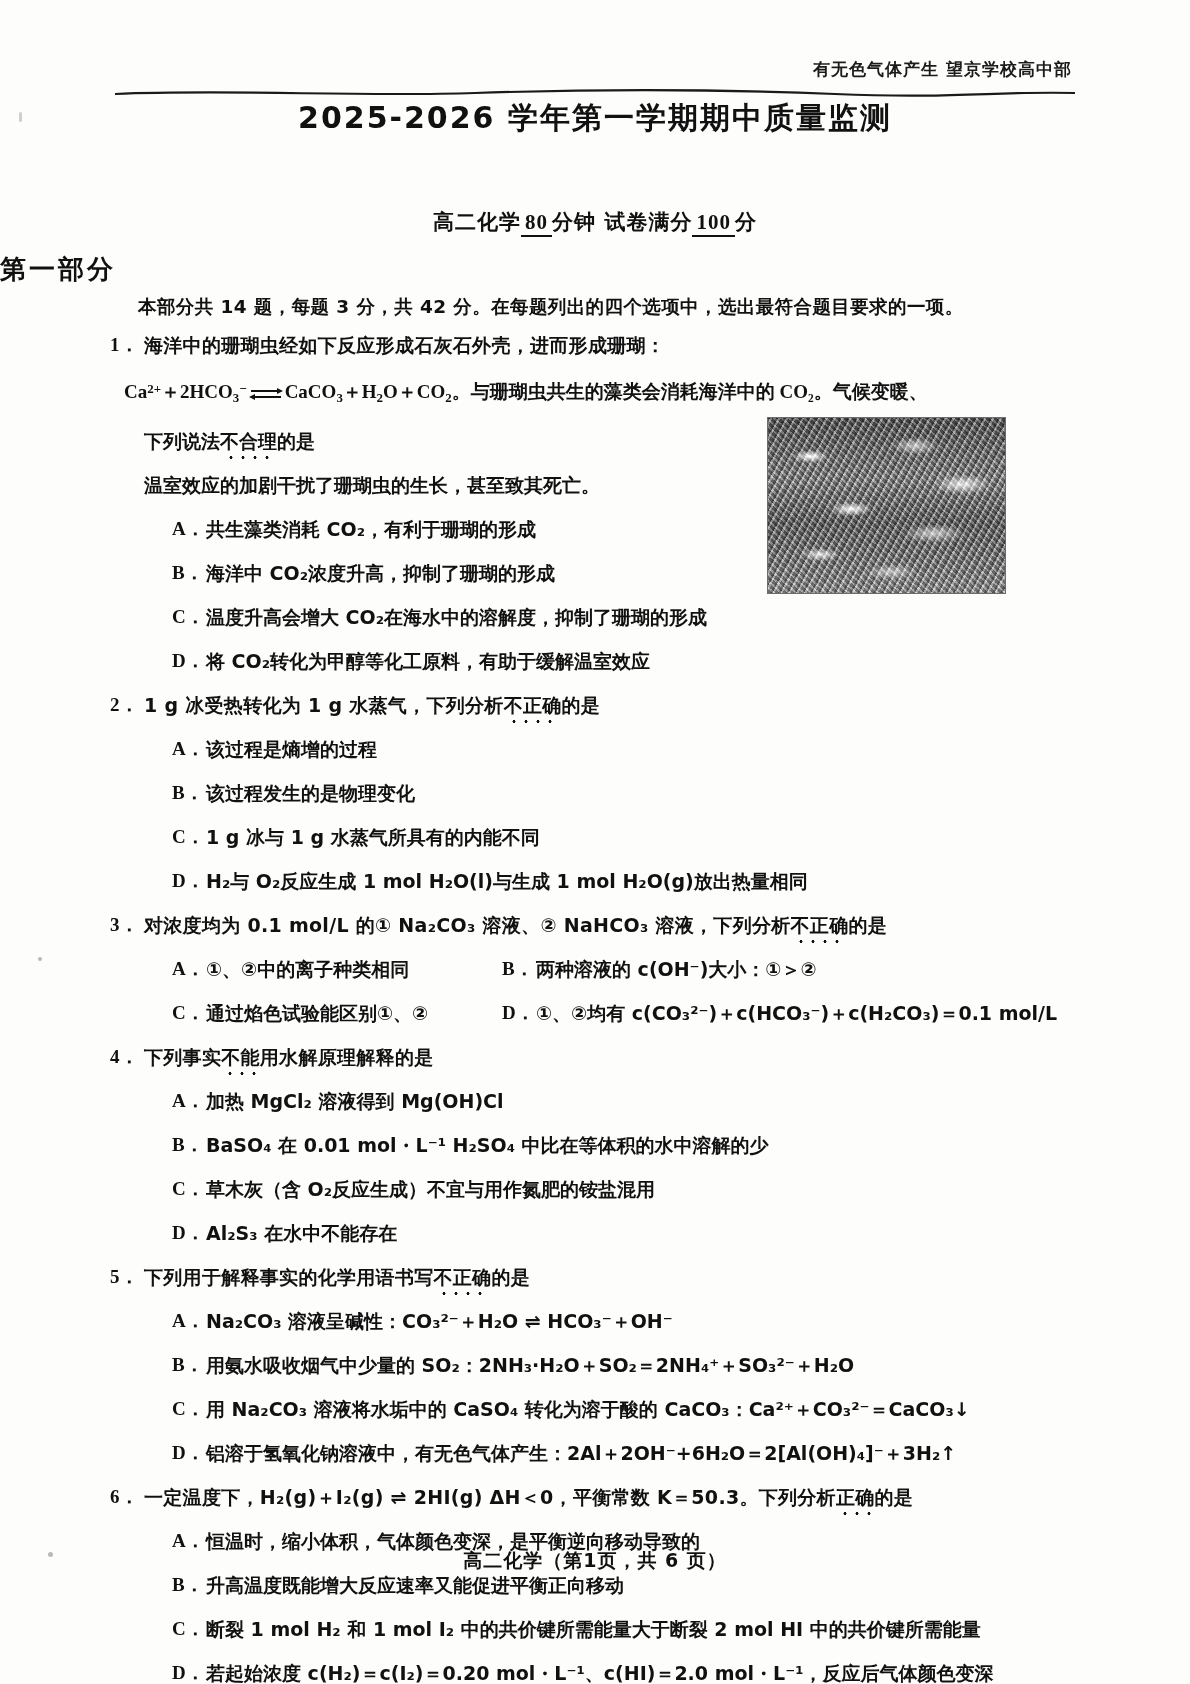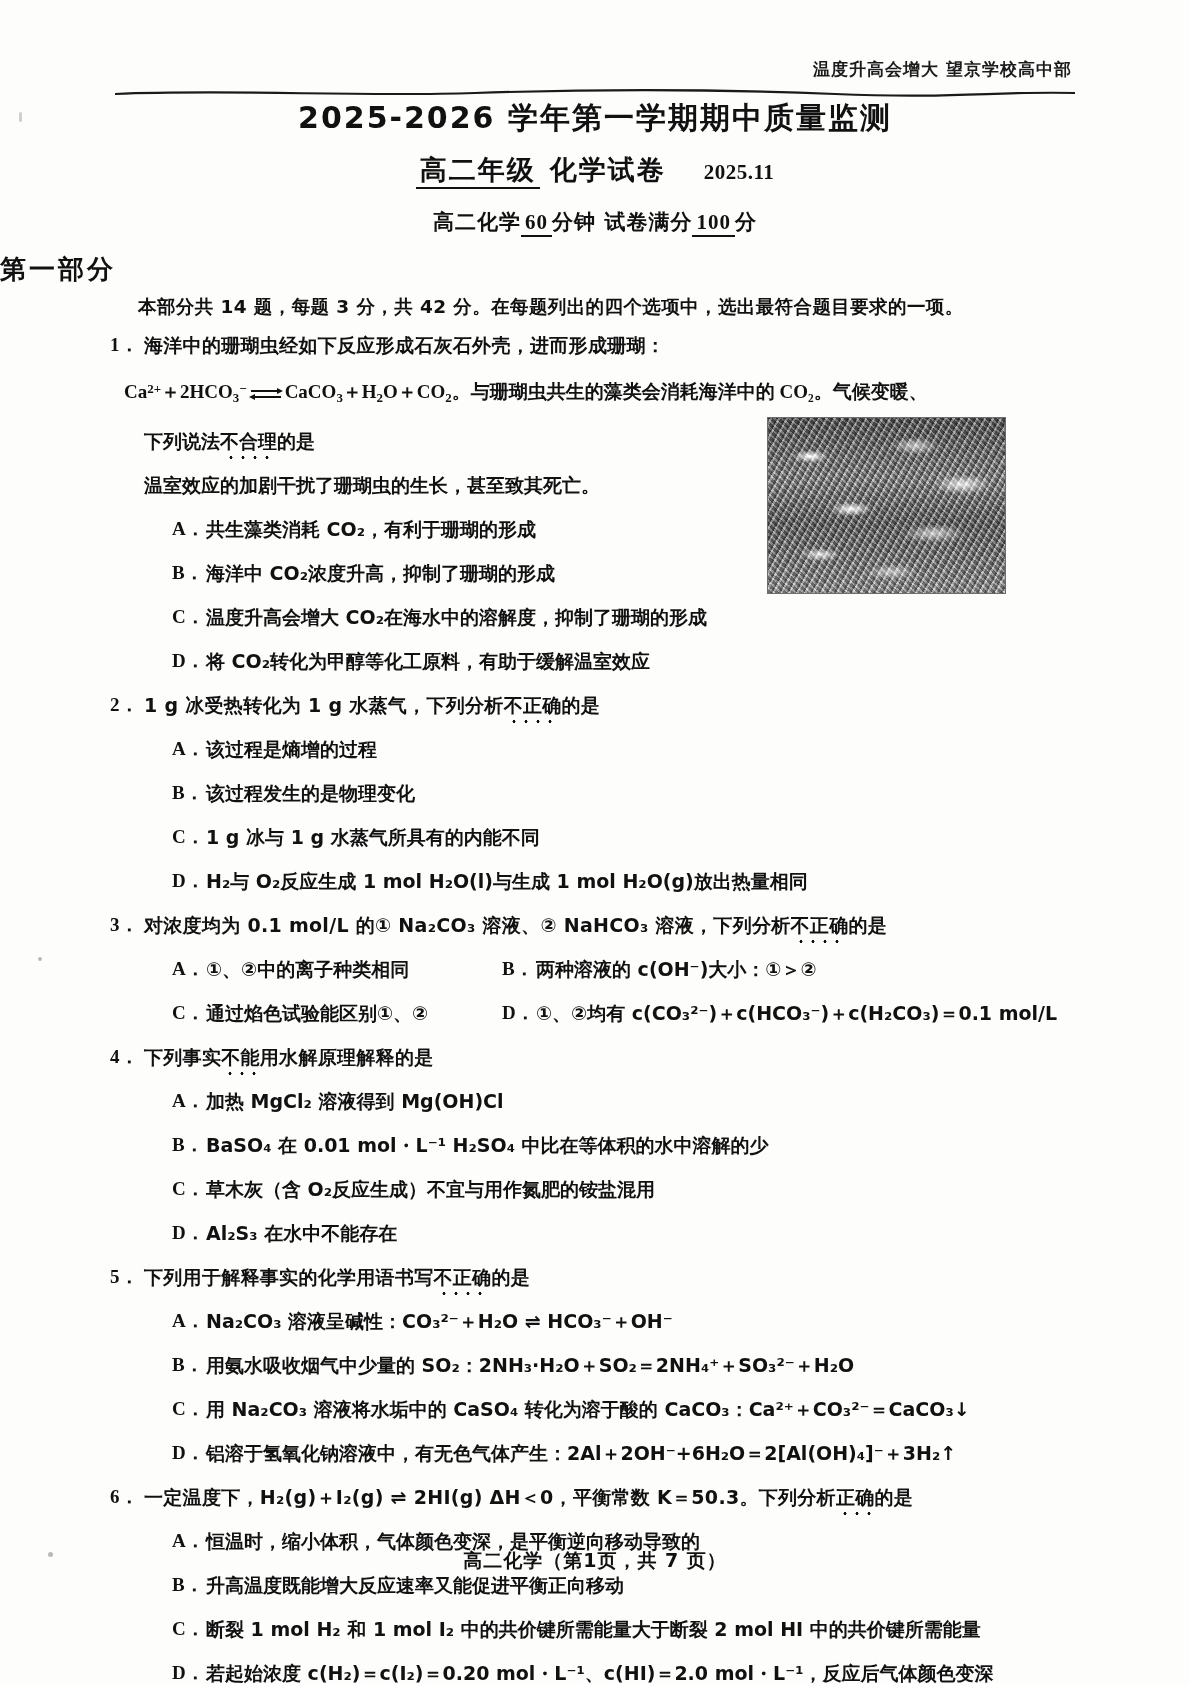--- a/index.html
+++ b/index.html
@@ -284,36 +284,33 @@
 </style>
 </head>
 <body>
 
 <div class="page">
 
   <div class="speckle sp1"></div>
   <div class="speckle sp2"></div>
   <div class="speckle sp3"></div>
 
-  <div class="school-line">温度升高会增大  望京学校高中部</div>
+  <div class="school-line">有无色气体产生  望京学校高中部</div>
 
   <div class="rule">
     <svg width="960" height="10" viewBox="0 0 960 10">
       <path d="M0 6 C 120 1, 240 9, 360 5 S 600 1, 720 6 S 880 3, 960 5" stroke="#1a1a1a" stroke-width="2.2" fill="none"></path>
     </svg>
   </div>
 
   <div class="title-main">2025-2026 学年第一学期期中质量监测</div>
 
-  <div class="title-sub-row">
-    <span class="grade">高二年级</span><span class="subject">化学试卷</span><span class="datestamp">2025.11</span>
-  </div>
 
   <div class="meta-row">
-    <span>高二化学</span><span class="u">60</span><span>分钟  试卷满分</span><span class="u">100</span><span>分</span>
+    <span>高二化学</span><span class="u">80</span><span>分钟  试卷满分</span><span class="u">100</span><span>分</span>
   </div>
 
   <div class="part-title">第一部分</div>
 
   <div class="coral">
       <div class="tex"></div>
     </div>
 
   <div class="content">
 
@@ -463,15 +460,15 @@
         <span class="opttext">断裂 1 mol H₂ 和 1 mol I₂ 中的共价键所需能量大于断裂 2 mol HI 中的共价键所需能量</span>
       </div>
       <div class="opt">
         <span class="optlbl">D．</span>
         <span class="opttext">若起始浓度 c(H₂)＝c(I₂)＝0.20 mol・L⁻¹、c(HI)＝2.0 mol・L⁻¹，反应后气体颜色变深</span>
       </div>
     </div>
 
   </div>
 
-  <div class="footer">高二化学（第1页，共 7 页）</div>
+  <div class="footer">高二化学（第1页，共 6 页）</div>
 
 </div>
 
 </body></html>

